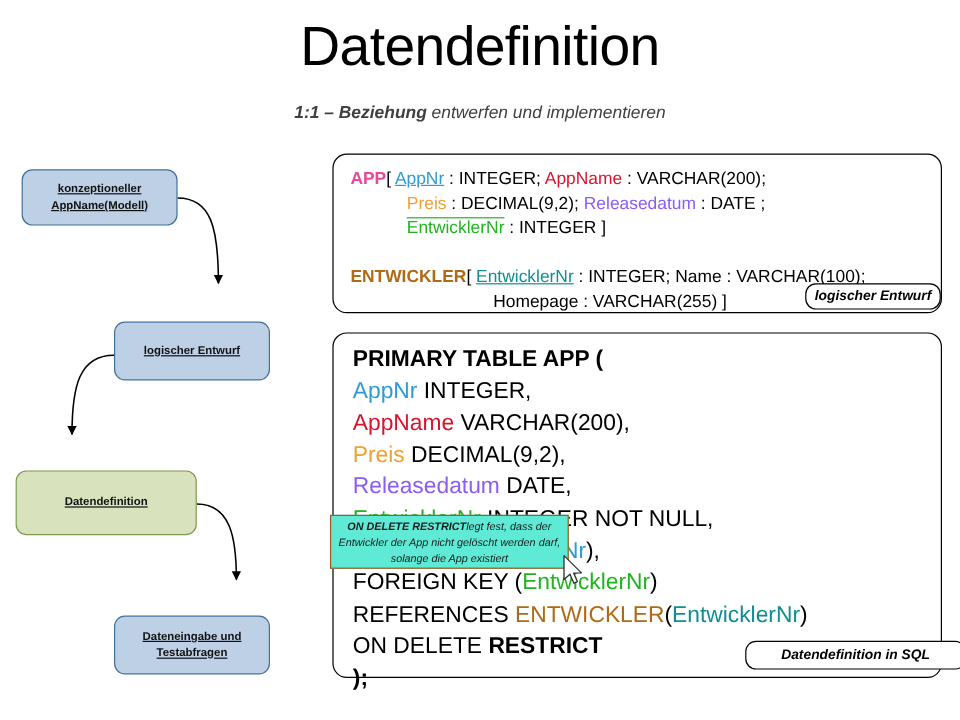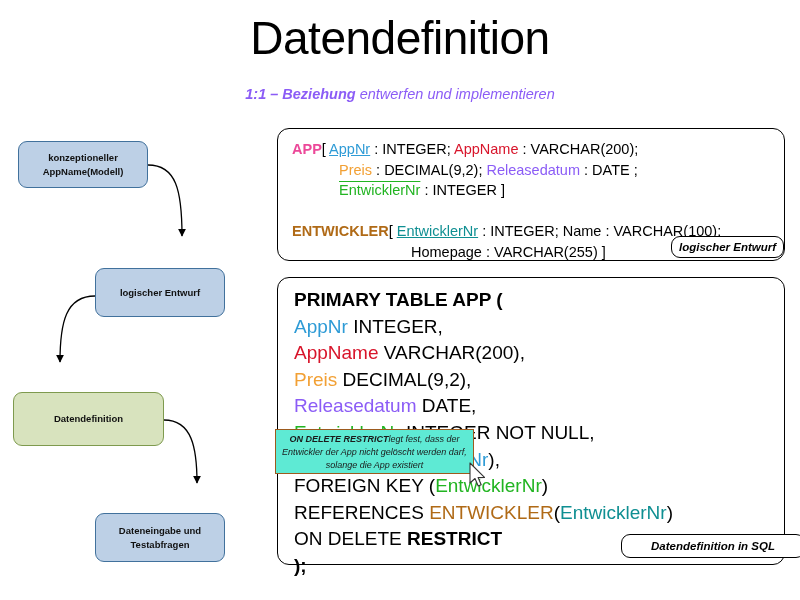--- a/index.html
+++ b/index.html
@@ -30,21 +30,21 @@
     color: #000;
   }
   #slide-subtitle {
     position: absolute;
     left: 0;
     top: 86px;
     width: 800px;
     text-align: center;
     font-size: 14.5px;
     font-style: italic;
-    color: #8b5cf6;
+    color: #404040;
   }
   #slide-subtitle .strong {
     font-weight: bold;
     font-style: italic;
   }
 
   
   .flow-box {
     position: absolute;
     border: 1px solid #41719c;
@@ -52,20 +52,21 @@
     box-sizing: border-box;
     display: flex;
     align-items: center;
     justify-content: center;
     text-align: center;
     font-size: 9.5px;
     font-weight: bold;
     line-height: 1.45;
     color: #111;
     padding: 2px 6px;
+    text-decoration: underline;
   }
   .flow-box.blue  { background: #bdd0e6; }
   .flow-box.green { background: #d8e3be; border-color: #7e9a4e; }
 
   #flow-box-konzept      { left: 18px;  top: 141px; width: 130px; height: 47px; }
   #flow-box-logisch      { left: 95px;  top: 268px; width: 130px; height: 49px; }
   #flow-box-datendef     { left: 13px;  top: 392px; width: 151px; height: 54px; }
   #flow-box-dateneingabe { left: 95px;  top: 513px; width: 130px; height: 49px; }
 
   #flow-arrows {

